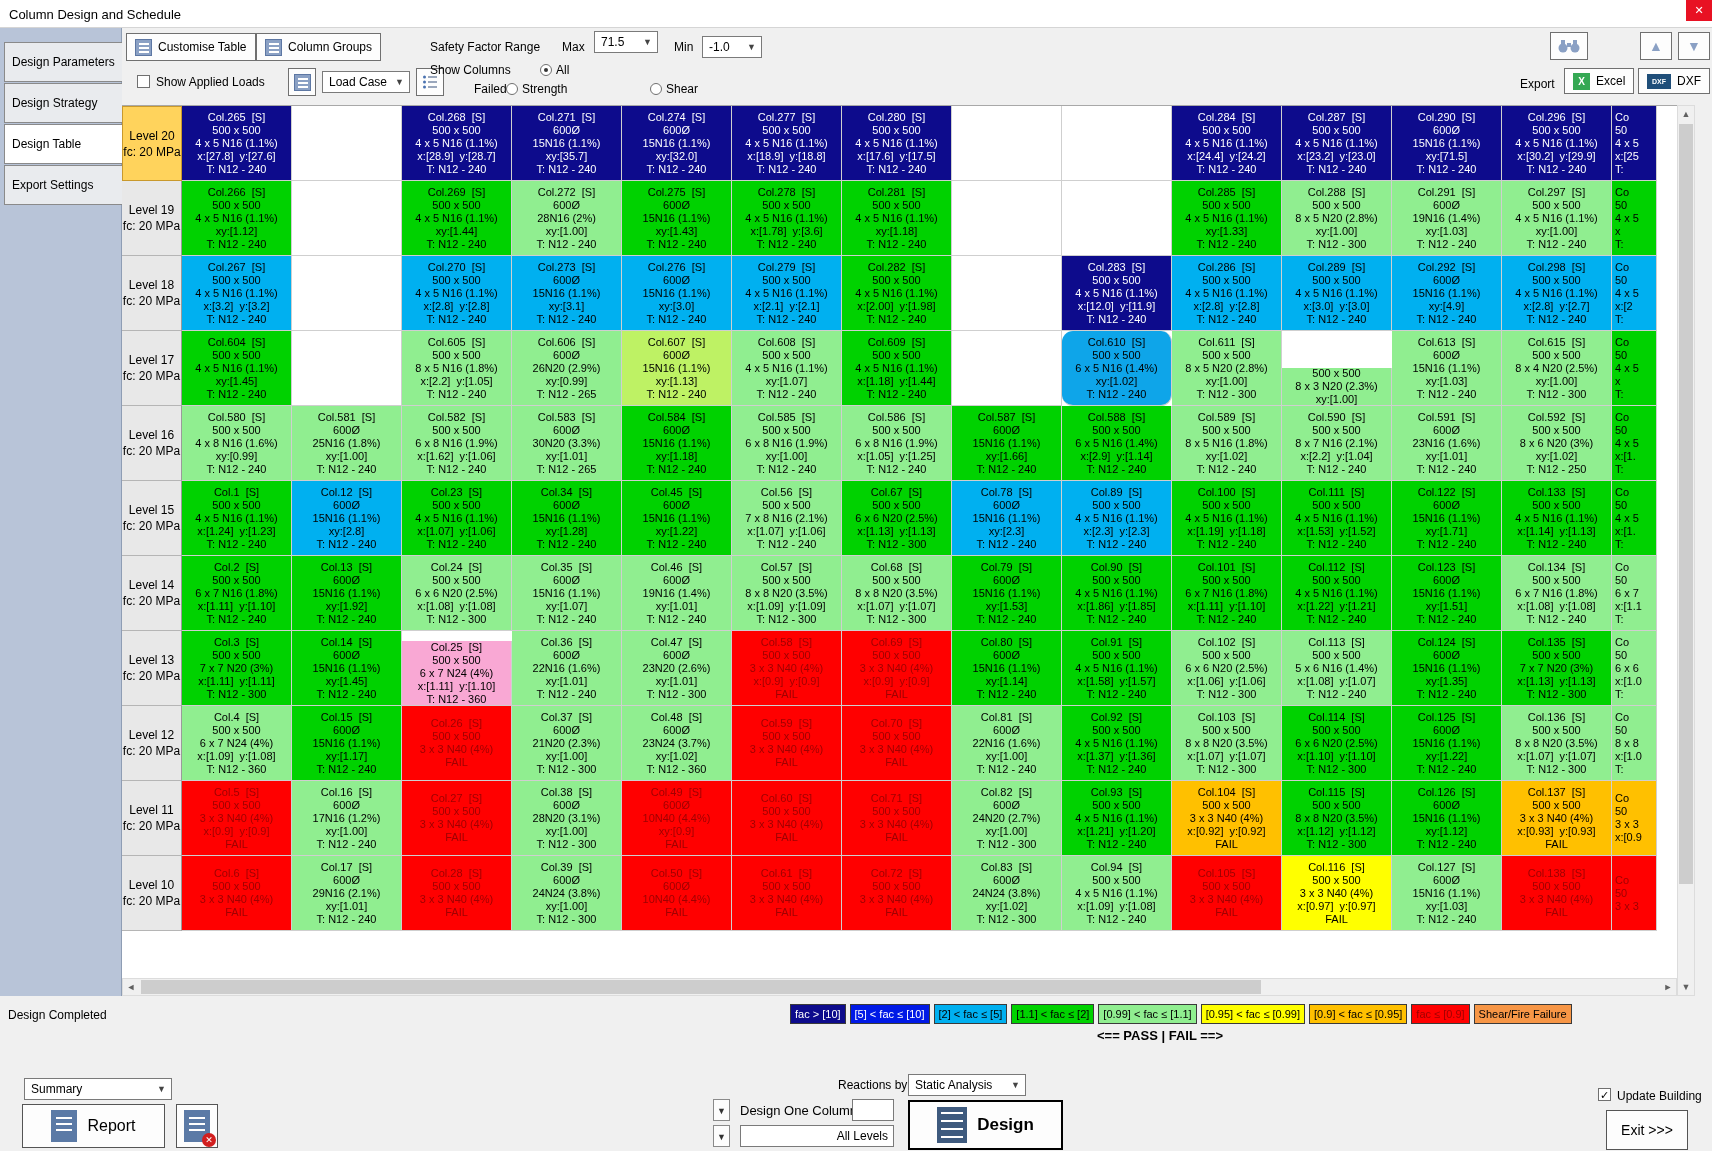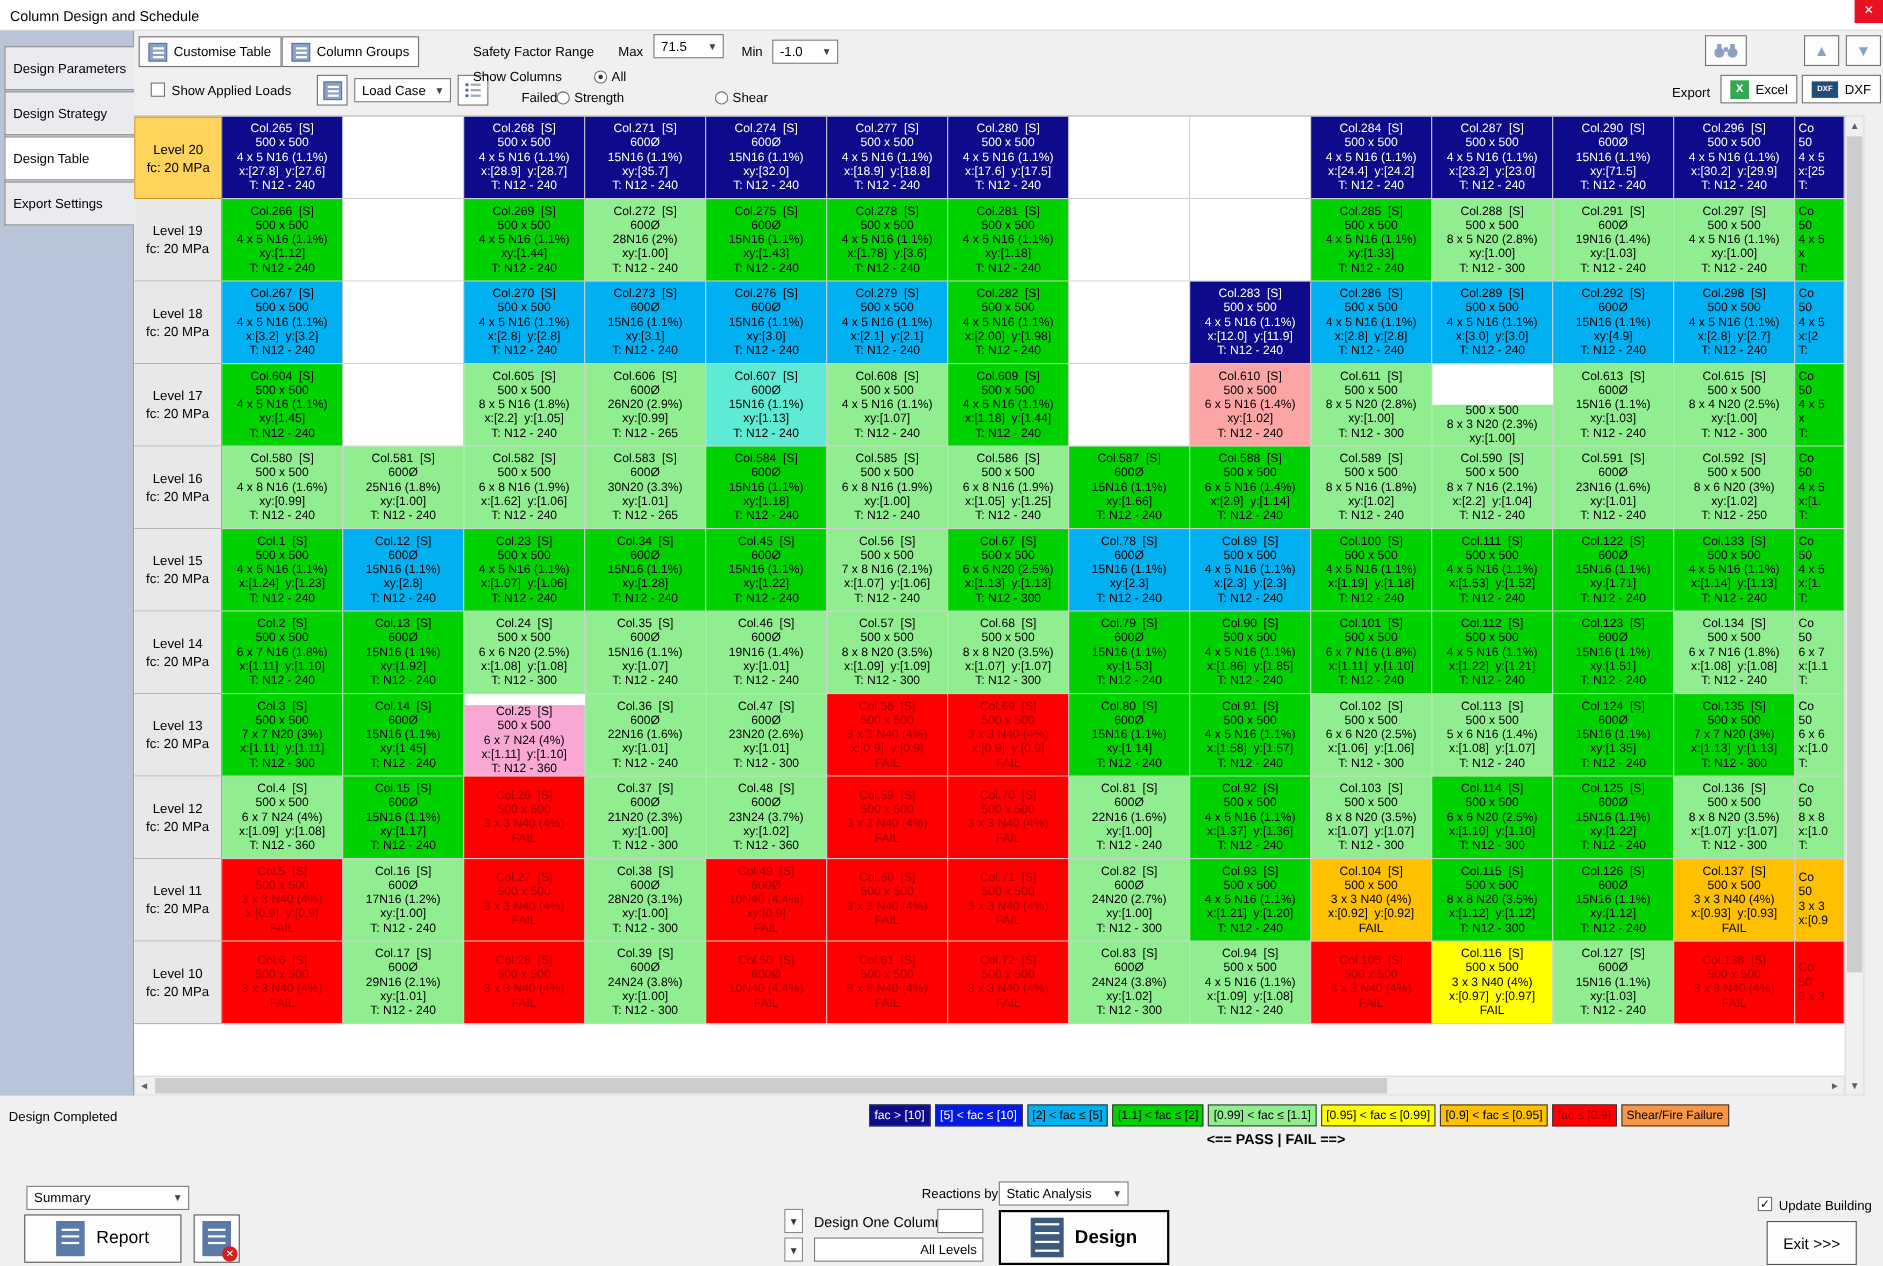--- a/index.html
+++ b/index.html
@@ -32,21 +32,21 @@
   .icon-btn { position:absolute; background:#fdfdfd; border:1px solid #707070; display:flex; align-items:center; justify-content:center; }
   .tri { color:#8aa0c4; font-size:14px; }
   .excel-ic { width:17px; height:17px; background:#34a853; color:#fff; font-size:10px; font-weight:bold; text-align:center; line-height:17px; }
   .dxf-ic { width:24px; height:15px; background:#1f4e79; color:#fff; font-size:7px; font-weight:bold; text-align:center; line-height:15px; }
 
   
   .tablezone { left:122px; top:105px; width:1555px; height:873px; background:#fff; overflow:hidden; border-top:1px solid #a8a8a8; }
   .t-head { display:flex; height:54px; background:#e2e4e7; border-bottom:1px solid #9a9a9a; }
   .t-head .hc { border-right:1px solid #b5b5b5; display:flex; align-items:center; justify-content:center; font-size:12px; flex:0 0 auto; }
   .t-row { display:flex; height:75px; flex:0 0 auto; }
-  .lvl-cell { width:80px; flex:0 0 auto; background:#e8e8e8; border-right:1px solid #9a9a9a; border-bottom:1px solid #b5b5b5; display:flex; flex-direction:column; align-items:center; justify-content:center; font-size:12px; gap:2px; }
+  .lvl-cell { width:60px; flex:0 0 auto; background:#e8e8e8; border-right:1px solid #9a9a9a; border-bottom:1px solid #b5b5b5; display:flex; flex-direction:column; align-items:center; justify-content:center; font-size:12px; gap:2px; }
   .lvl-cell.hot { background:#ffd35c; border:1px solid #c9992c; }
   .dcell { width:110px; flex:0 0 auto; border-right:1px solid #cfcfcf; border-bottom:1px solid #cfcfcf; background:#fff; display:flex; flex-direction:column; align-items:center; justify-content:center; font-size:11px; line-height:13px; overflow:hidden; }
   .dcell div { white-space:pre; }
   .dcell.cut { width:45px; align-items:flex-start; padding-left:3px; }
 
   
   .hscroll { left:122px; top:978px; width:1555px; height:18px; background:#f0f0f0; border:1px solid #dcdcdc; }
   .hthumb { position:absolute; left:18px; top:1px; width:1120px; height:14px; background:#cdcdcd; }
   .vscroll { left:1677px; top:105px; width:18px; height:891px; background:#f0f0f0; border:1px solid #dcdcdc; }
   .vthumb { position:absolute; left:1px; top:18px; width:14px; height:760px; background:#cdcdcd; }
@@ -454,21 +454,21 @@
           <div>x:[2.2]  y:[1.05]</div>
           <div>T: N12 - 240</div>
         </div>
         <div class="dcell" style="background: rgb(144, 238, 144); color: rgb(0, 0, 0);">
           <div>Col.606  [S]</div>
           <div>600Ø</div>
           <div>26N20 (2.9%)</div>
           <div>xy:[0.99]</div>
           <div>T: N12 - 265</div>
         </div>
-        <div class="dcell" style="background: #5eead4; color: rgb(0, 0, 0);">
+        <div class="dcell" style="background: #bef264; color: rgb(0, 0, 0);">
           <div>Col.607  [S]</div>
           <div>600Ø</div>
           <div>15N16 (1.1%)</div>
           <div>xy:[1.13]</div>
           <div>T: N12 - 240</div>
         </div>
         <div class="dcell" style="background: rgb(144, 238, 144); color: rgb(0, 0, 0);">
           <div>Col.608  [S]</div>
           <div>500 x 500</div>
           <div>4 x 5 N16 (1.1%)</div>
@@ -476,21 +476,21 @@
           <div>T: N12 - 240</div>
         </div>
         <div class="dcell" style="background: rgb(0, 210, 0); color: rgb(0, 0, 0);">
           <div>Col.609  [S]</div>
           <div>500 x 500</div>
           <div>4 x 5 N16 (1.1%)</div>
           <div>x:[1.18]  y:[1.44]</div>
           <div>T: N12 - 240</div>
         </div>
         <div class="dcell"></div>
-        <div class="dcell" style="background: #fca5a5; color: rgb(0, 0, 0);">
+        <div class="dcell" style="background: #0ea5e9; color: rgb(0, 0, 0); border-radius: 11px;">
           <div>Col.610  [S]</div>
           <div>500 x 500</div>
           <div>6 x 5 N16 (1.4%)</div>
           <div>xy:[1.02]</div>
           <div>T: N12 - 240</div>
         </div>
         <div class="dcell" style="background: rgb(144, 238, 144); color: rgb(0, 0, 0);">
           <div>Col.611  [S]</div>
           <div>500 x 500</div>
           <div>8 x 5 N20 (2.8%)</div>

